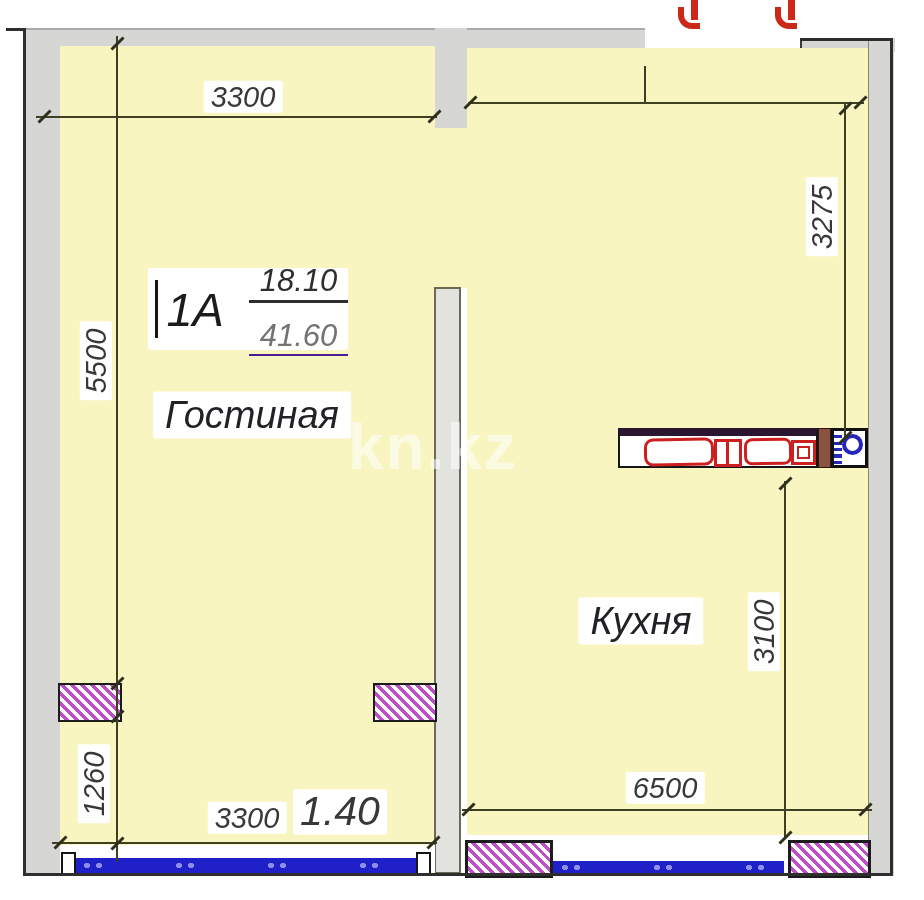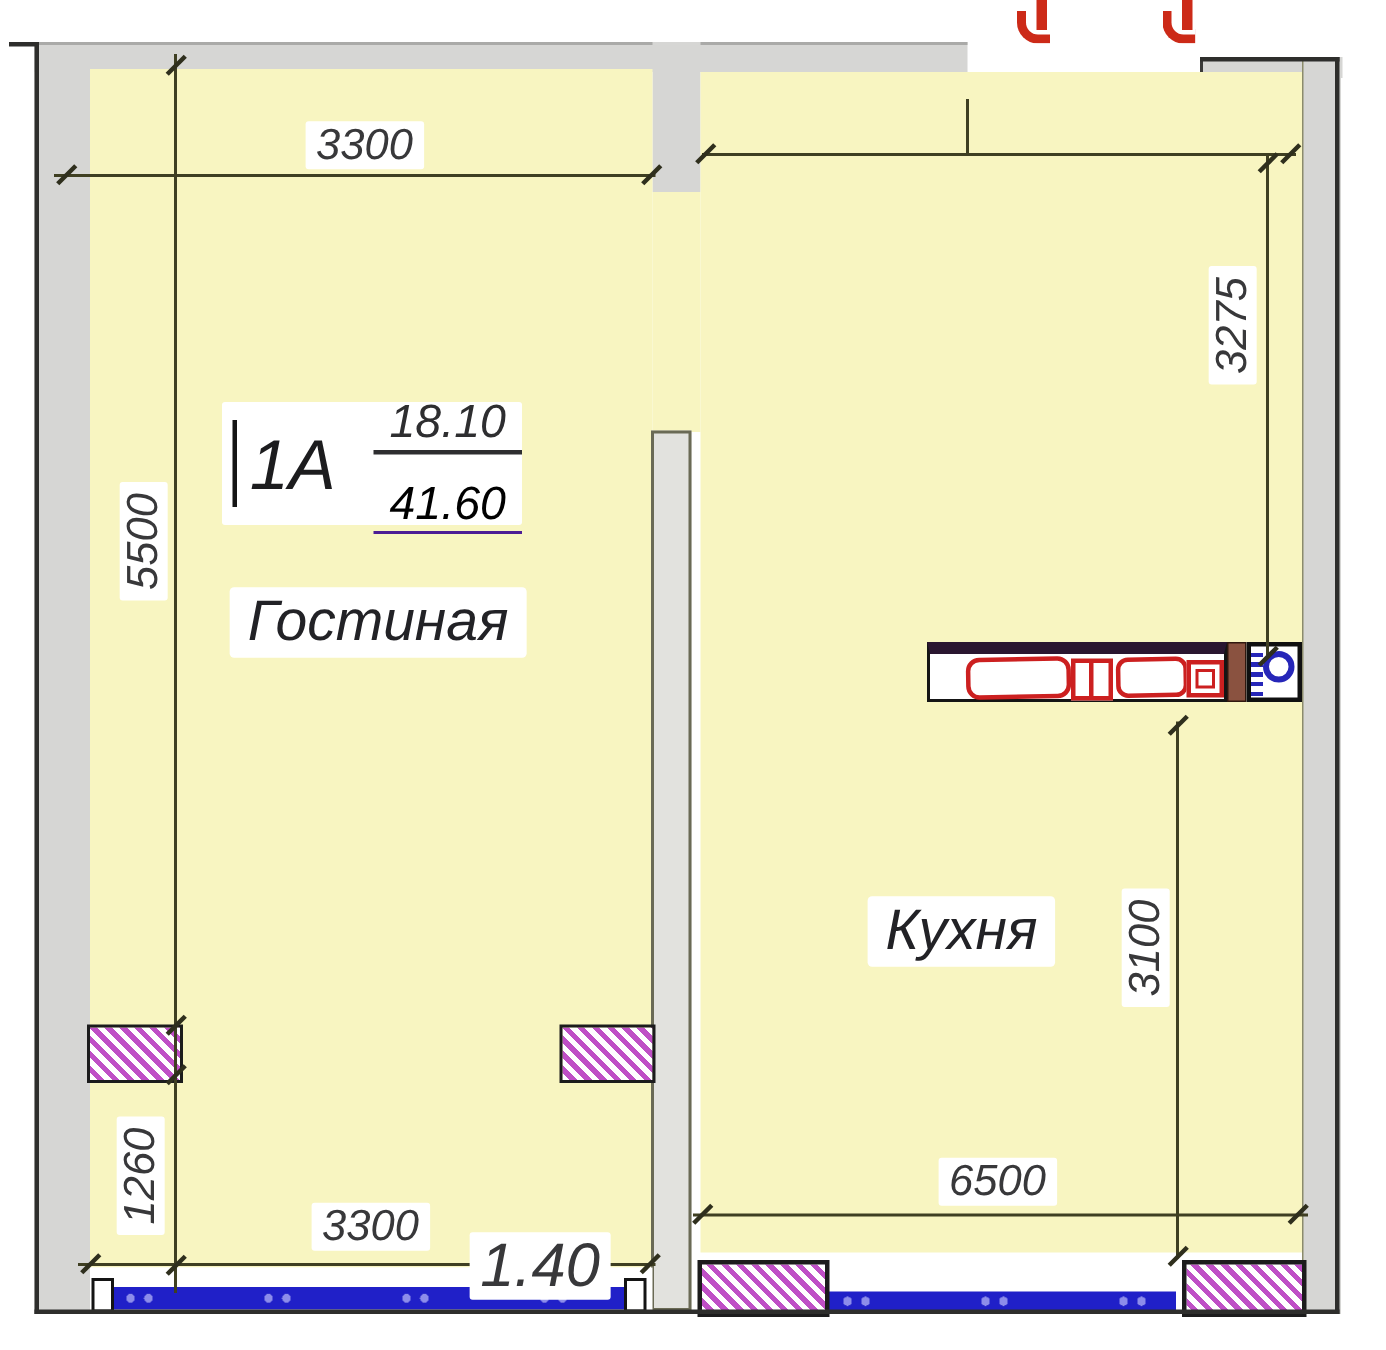--- a/index.html
+++ b/index.html
@@ -30,21 +30,21 @@
   .watermark{position:absolute;z-index:9;color:#ffffff;opacity:0.55;font-weight:bold;
              font-size:64px;letter-spacing:2px;font-style:normal;}
   .apt-box{position:absolute;z-index:8;left:148px;top:268px;width:200px;height:82px;background:#ffffff;
            display:flex;align-items:center;border-radius:2px;}
   .apt-bar{width:4px;height:58px;background:#151515;margin-left:7px;}
   .apt-type{font-style:italic;font-size:47px;color:#1c1c1e;margin:0 25px 0 8px;font-weight:500;}
   .fraction{display:flex;flex-direction:column;text-align:center;width:116px;
             border-bottom:2px solid #4c1d95;}
   .frac-top{font-style:italic;font-size:31px;color:#2e2e30;border-bottom:3px solid #2e2e30;
             padding-bottom:1px;}
-  .frac-bottom{font-style:italic;font-size:31px;color:#000000;padding-top:15px;}
+  .frac-bottom{font-style:italic;font-size:31px;color:#737373;padding-top:15px;}
 </style>
 </head>
 <body>
 
 <div class="plan">
 
   <div class="abs wall" style="left:23px;top:28px;width:37px;height:848px;"></div>
   <div class="abs wall" style="left:23px;top:28px;width:622px;height:18px;border-top:2px solid #aaaaa8;"></div>
   <div class="abs wall" style="left:435px;top:28px;width:32px;height:100px;"></div>
   <div class="abs wall" style="left:800px;top:38px;width:93px;height:14px;border-left:2px solid #3a3a38;"></div>
@@ -123,29 +123,30 @@
   <div class="tick" style="left:425px;top:841px;"></div>
   <div class="tick" style="left:460px;top:808px;"></div>
   <div class="tick" style="left:857px;top:808px;"></div>
 
   <div class="dim-label" style="left:243px;top:97px;">3300</div>
   <div class="dim-label rot" style="left:96px;top:361px;">5500</div>
   <div class="dim-label rot" style="left:94px;top:784px;">1260</div>
   <div class="dim-label rot" style="left:822px;top:217px;">3275</div>
   <div class="dim-label rot" style="left:764px;top:632px;">3100</div>
   <div class="dim-label" style="left:247px;top:818px;">3300</div>
-  <div class="dim-label big" style="left:360px;top:812px;margin-top:32px;">1.40</div>
+  <div class="dim-label big" style="left:340px;top:812px;">1.40</div>
   <div class="dim-label" style="left:665px;top:788px;">6500</div>
 
   <div class="apt-box">
     <div class="apt-bar"></div>
     <div class="apt-type">1A</div>
     <div class="fraction">
       <div class="frac-top">18.10</div>
       <div class="frac-bottom">41.60</div>
     </div>
   </div>
 
   <div class="room-label" style="left:641px;top:621px;">Кухня</div>
   <div class="room-label" style="left:252px;top:415px;">Гостиная</div>
 
+  <div class="watermark" style="left:348px;top:410px;">kn.kz</div>
 
 </div>
 
 </body></html>

